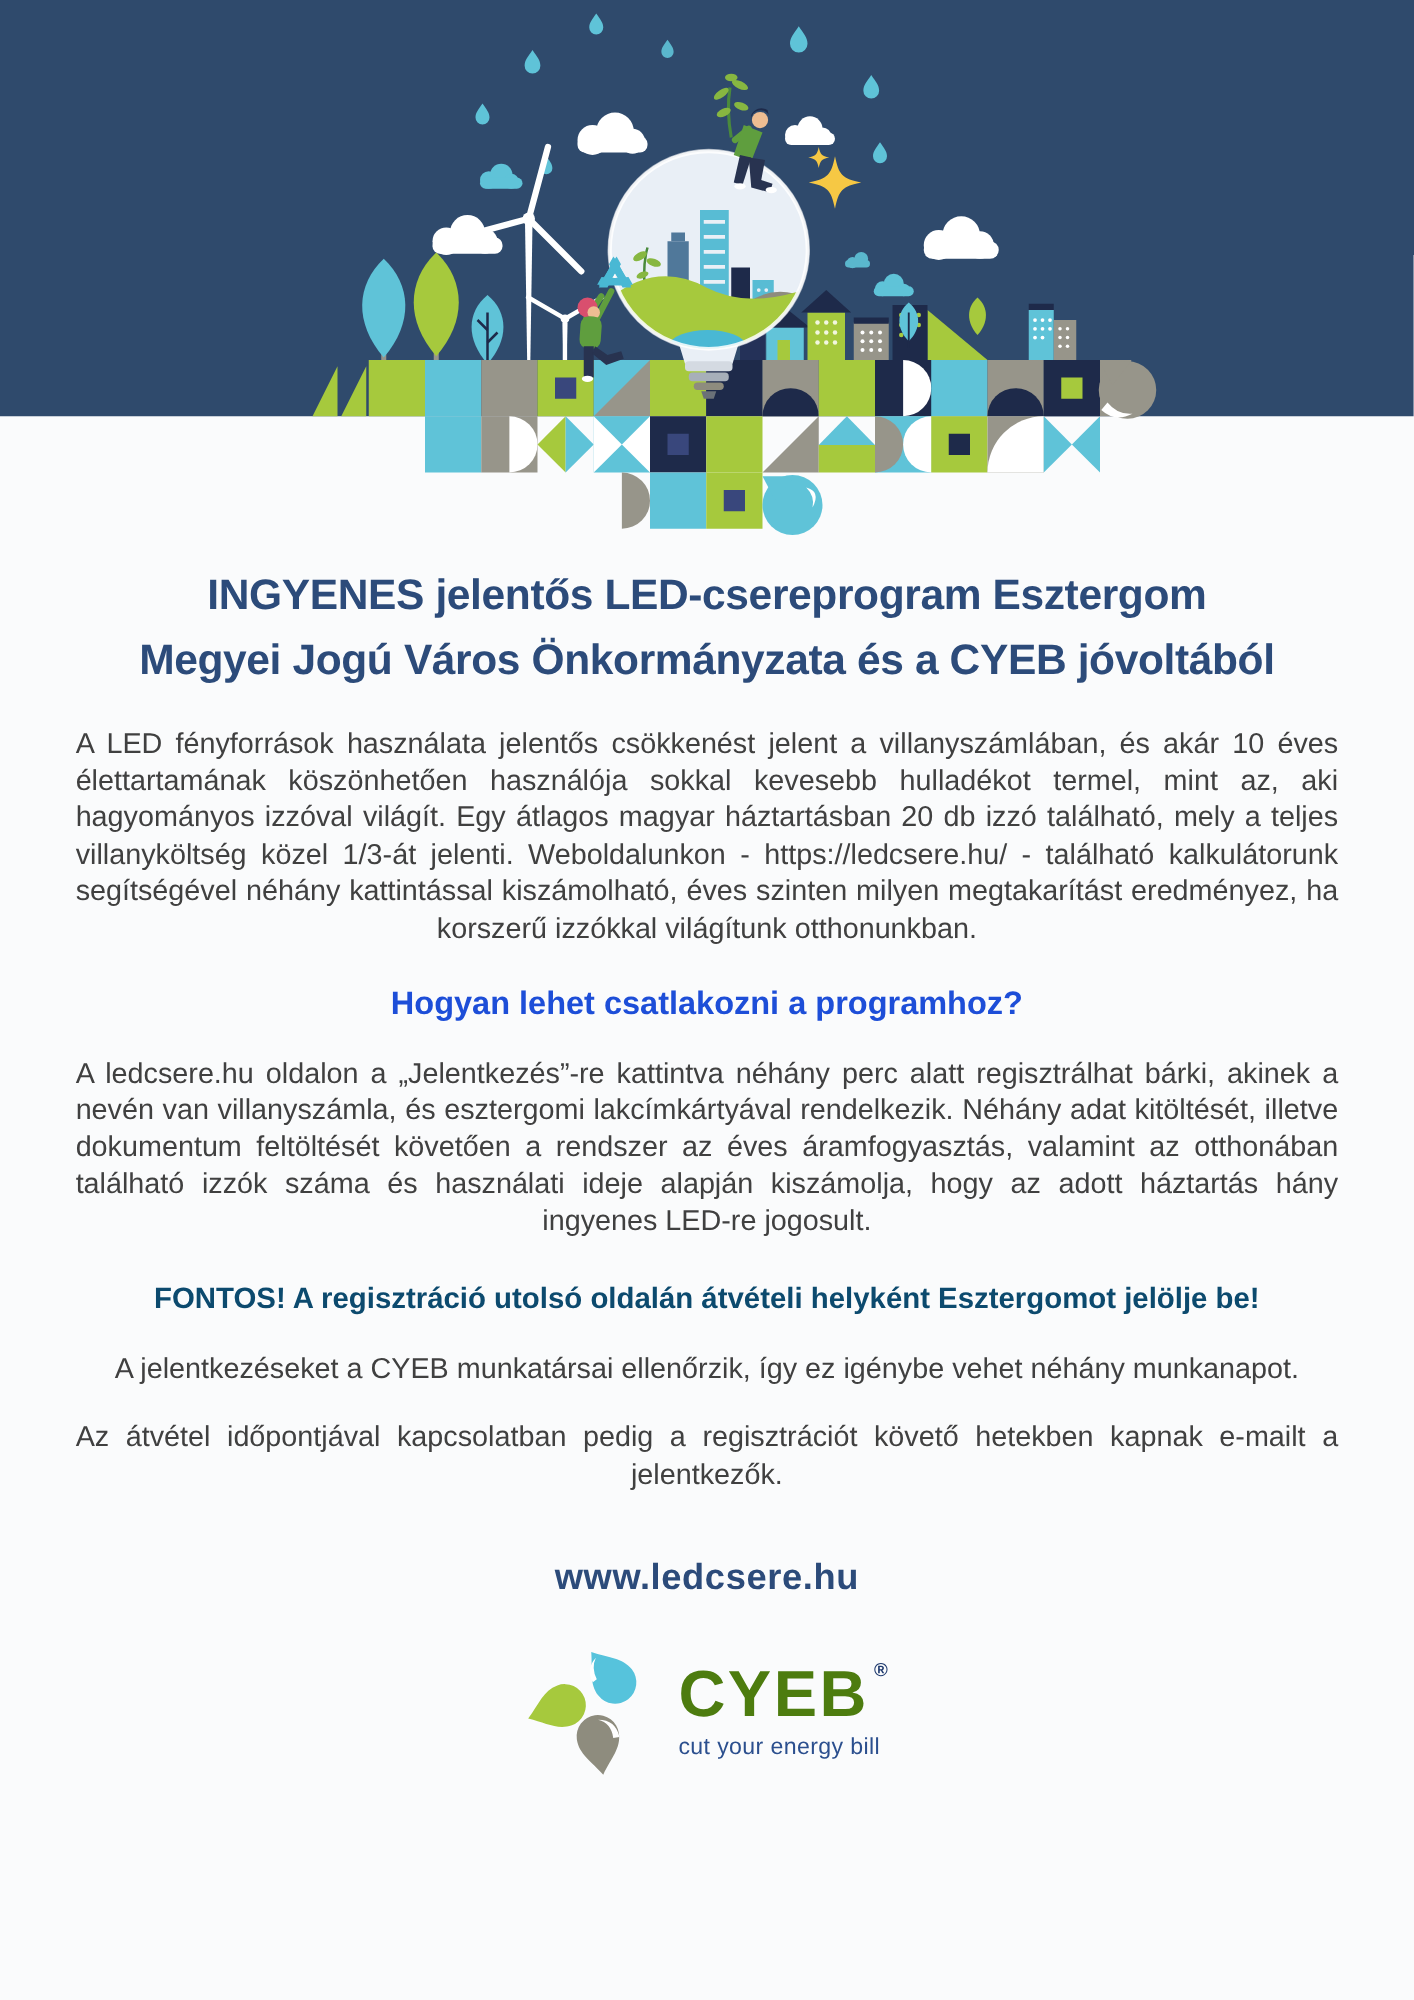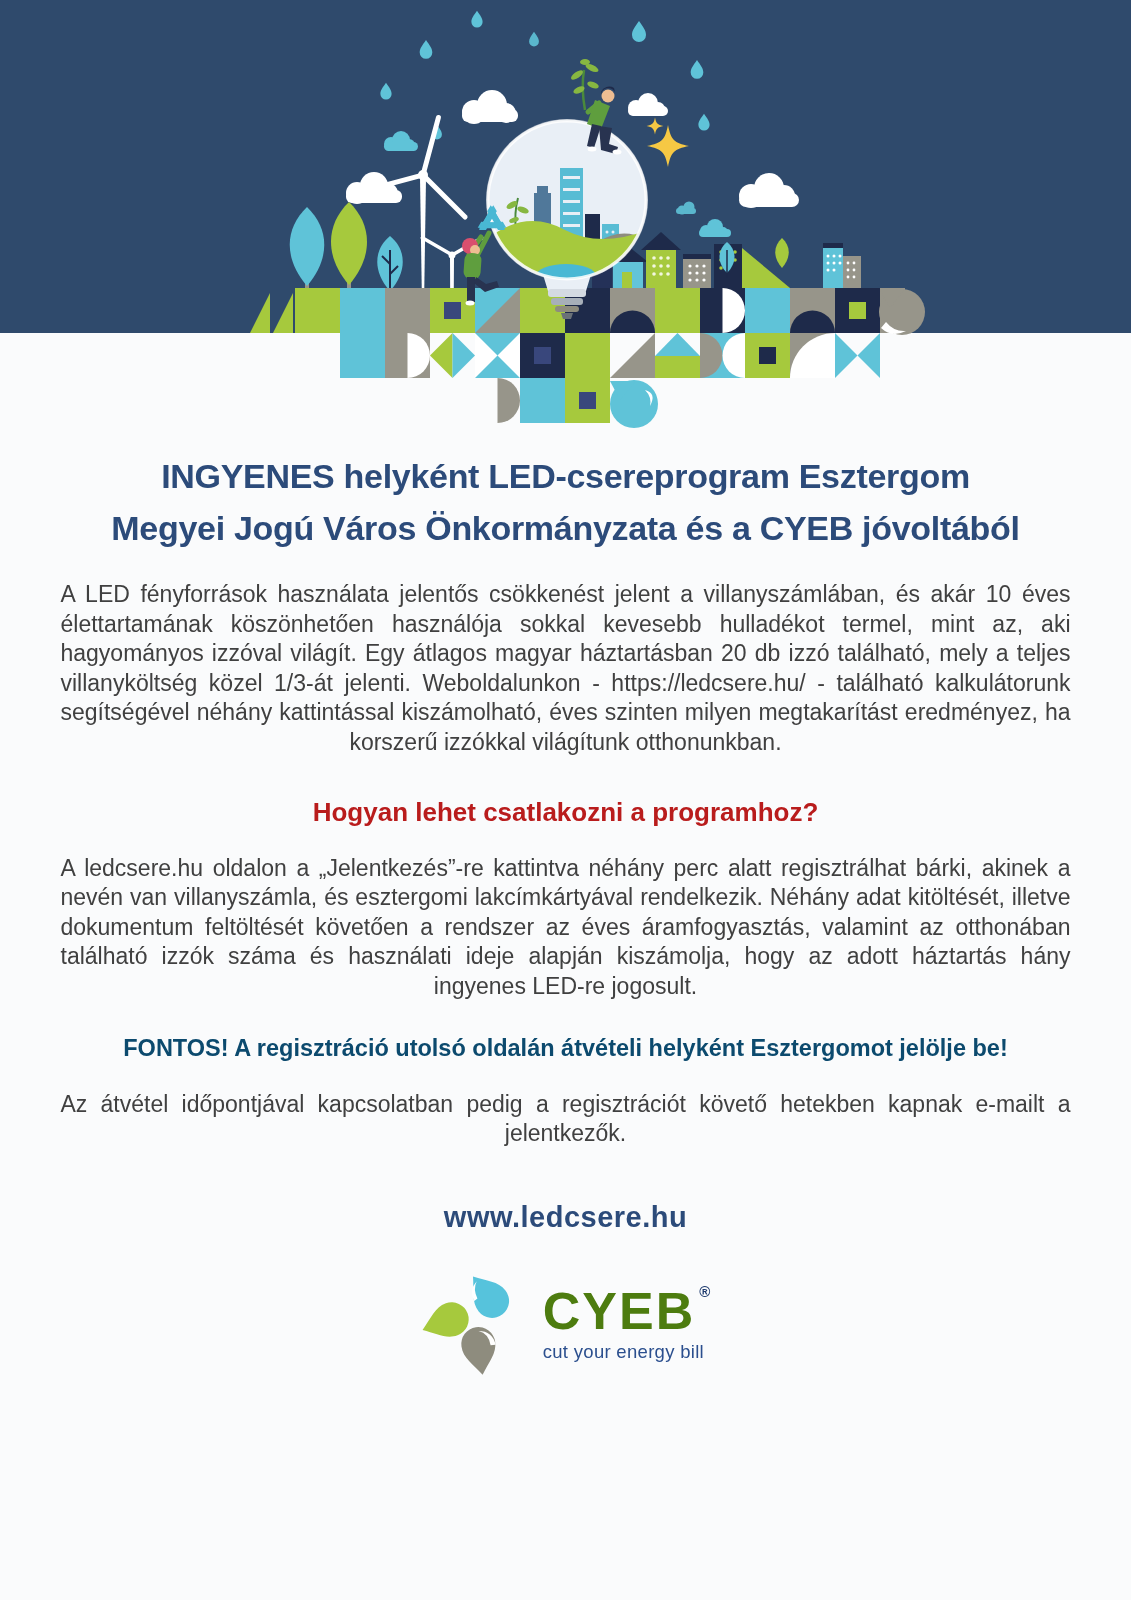--- a/index.html
+++ b/index.html
@@ -19,21 +19,21 @@
   .lead{
     color:#a3c73b;font-size:26px;font-weight:bold;line-height:1.36;
     margin:34px auto 0;max-width:990px;
   }
   .para{
     color:#404040;font-size:23px;line-height:1.28;
     text-align:justify;text-align-last:center;margin:26px auto 0;
   }
   .para.center{text-align:center;}
   .section-heading{
-    color:#b91c1c;font-size:26px;font-weight:bold;margin-top:40px;
+    color:#1d4ed8;font-size:26px;font-weight:bold;margin-top:30px;
   }
   .important{
     color:#0c4a6e;font-size:23.5px;font-weight:bold;line-height:1.3;margin-top:32px;
   }
   .deadline{
     color:#a3c73b;font-size:29px;font-weight:bold;margin-top:50px;
   }
   .website{
     color:#2c4b7a;font-size:29px;font-weight:bold;letter-spacing:0.5px;margin-top:52px;
   }
@@ -392,33 +392,34 @@
     <rect x="464" y="253" width="17" height="26" rx="7" fill="#5f9e3e" transform="rotate(4 472 266)"></rect>
     <rect x="467" y="277" width="8" height="25" fill="#283350"></rect>
     <path d="M476,277 l10,7 l11,-3 l2,6 l-14,5 l-11,-9 z" fill="#283350"></path>
     <ellipse cx="470" cy="303" rx="4.5" ry="2.5" fill="#ffffff"></ellipse>
   </g>
 </svg>
 
 <div class="content">
 
   <h1 class="title">
-    <span>INGYENES helyként LED-csereprogram Esztergom</span>
+    <span>INGYENES jelentős LED-csereprogram Esztergom</span>
     <span>Megyei Jogú Város Önkormányzata és a CYEB jóvoltából</span>
   </h1>
 
 
   <p class="para">A LED fényforrások használata jelentős csökkenést jelent a villanyszámlában, és akár 10 éves élettartamának köszönhetően használója sokkal kevesebb hulladékot termel, mint az, aki hagyományos izzóval világít. Egy átlagos magyar háztartásban 20 db izzó található, mely a teljes villanyköltség közel 1/3-át jelenti. Weboldalunkon - https://ledcsere.hu/ - található kalkulátorunk segítségével néhány kattintással kiszámolható, éves szinten milyen megtakarítást eredményez, ha korszerű izzókkal világítunk otthonunkban.</p>
 
   <h2 class="section-heading">Hogyan lehet csatlakozni a programhoz?</h2>
 
   <p class="para">A ledcsere.hu oldalon a „Jelentkezés”-re kattintva néhány perc alatt regisztrálhat bárki, akinek a nevén van villanyszámla, és esztergomi lakcímkártyával rendelkezik. Néhány adat kitöltését, illetve dokumentum feltöltését követően a rendszer az éves áramfogyasztás, valamint az otthonában található izzók száma és használati ideje alapján kiszámolja, hogy az adott háztartás hány ingyenes LED-re jogosult.</p>
 
   <p class="important">FONTOS! A regisztráció utolsó oldalán átvételi helyként Esztergomot jelölje be!</p>
 
+  <p class="para center">A jelentkezéseket a CYEB munkatársai ellenőrzik, így ez igénybe vehet néhány munkanapot.</p>
 
   <p class="para">Az átvétel időpontjával kapcsolatban pedig a regisztrációt követő hetekben kapnak e-mailt a jelentkezők.</p>
 
 
   <p class="website">www.ledcsere.hu</p>
 
   <div class="logo-row">
     <svg class="logo-droplets" width="110" height="118" viewBox="0 0 110 118">
       <g transform="translate(68,34) rotate(-38)">
         <path d="M0,-26 C8,-14 17,-7 17,5 A17,17 0 1,1 -17,5 C-17,-7 -8,-14 0,-26 Z" fill="#56c3dc"></path>

